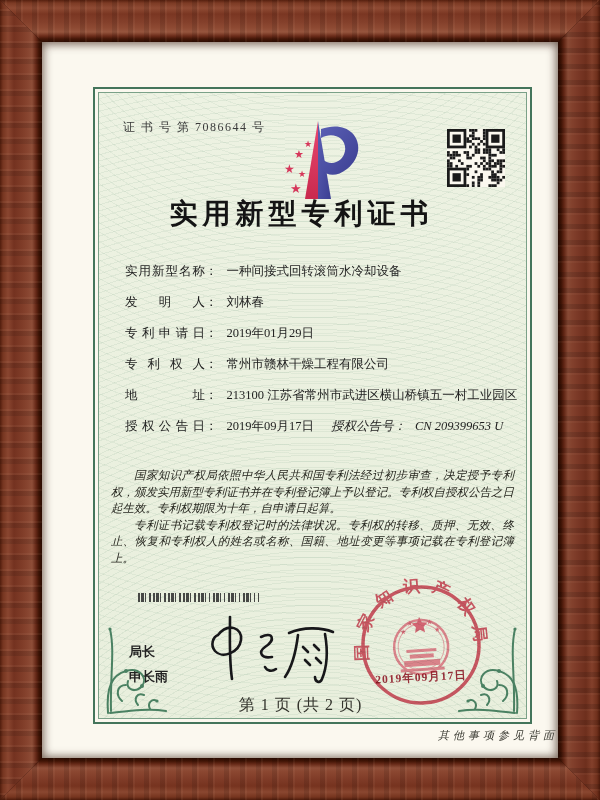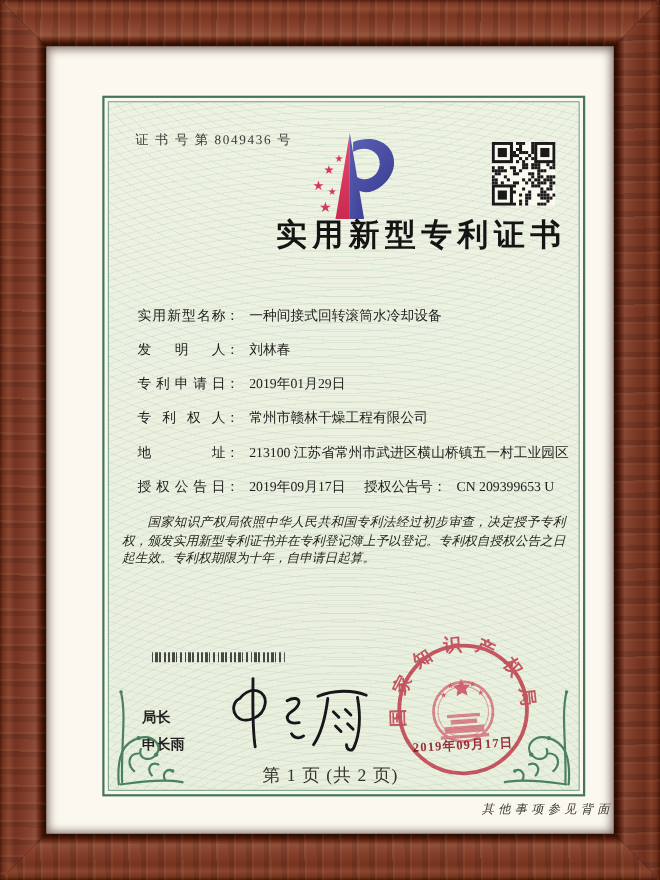--- a/index.html
+++ b/index.html
@@ -41,28 +41,28 @@
     background:
       repeating-radial-gradient(circle at 50% 132%, rgba(96,146,116,.10) 0 1px, rgba(0,0,0,0) 1px 6px),
       repeating-radial-gradient(circle at 50% -32%, rgba(96,146,116,.085) 0 1px, rgba(0,0,0,0) 1px 8px),
       linear-gradient(#edf2e2,#e9efdd);}
 
   .certno{position:absolute;left:24px;top:26px;font-size:12px;letter-spacing:1.5px;color:#3a3a3a;}
 
   .logo{position:absolute;left:175px;top:20px;width:88px;height:94px;}
   .qr{position:absolute;left:348px;top:36px;width:58px;height:58px;}
 
-  .title{position:absolute;left:0;top:102px;width:100%;text-align:right;
+  .title{position:absolute;left:0;top:102px;width:100%;text-align:center;
     font-size:28px;font-weight:700;letter-spacing:5px;color:#141414;transform:translateX(-11px);}
 
-  .fields{position:absolute;left:26px;top:170px;right:16px;font-size:12.5px;color:#1e1e1e;margin-top:16px;}
+  .fields{position:absolute;left:26px;top:170px;right:16px;font-size:12.5px;color:#1e1e1e;}
   .frow{height:31px;position:relative;white-space:nowrap;}
   .flabel{display:inline-block;width:80px;text-align:justify;text-align-last:justify;}
   .fval{margin-left:9px;}
-  .grp2{position:absolute;left:206px;top:0;}
+  .grp2{position:absolute;left:206px;top:0;font-style:italic;}
 
   .paras{position:absolute;left:12px;top:374px;width:403px;font-size:11.5px;line-height:16.6px;
     color:#26261f;font-style:italic;text-align:justify;}
   .paras p{margin:0;text-indent:2em;}
 
   .barcode{position:absolute;left:39px;top:500px;width:121px;height:9px;opacity:.85;
     background:repeating-linear-gradient(90deg,#2b2b2b 0 1.5px,rgba(0,0,0,0) 1.5px 3px,#2b2b2b 3px 6px,rgba(0,0,0,0) 6px 7px,#2b2b2b 7px 8px,rgba(0,0,0,0) 8px 11px,#2b2b2b 11px 12.5px,rgba(0,0,0,0) 12.5px 15px);}
 
   .signer{position:absolute;left:30px;top:546px;font-size:13px;line-height:25px;font-weight:600;color:#222;}
   .signature{position:absolute;left:96px;top:514px;width:160px;height:86px;}
@@ -90,21 +90,21 @@
 
   <div class="fr fr-top"></div>
   <div class="fr fr-bottom"></div>
   <div class="fr fr-left"></div>
   <div class="fr fr-right"></div>
 
   <div class="paper">
 
     <div class="bbox">
 
-      <div class="certno">证 书 号 第 8049436 号</div>
+      <div class="certno">证 书 号 第 7086644 号</div>
 
       <svg class="logo" viewBox="0 0 88 94">
         <defs>
           <linearGradient id="lgRed" x1="0" y1="0" x2="0" y2="1">
             <stop offset="0" stop-color="#e94870"></stop>
               <stop offset="1" stop-color="#c92a4e"></stop>
           </linearGradient>
           <linearGradient id="lgBlue" x1="0" y1="0" x2="1" y2="1">
             <stop offset="0" stop-color="#5a5fb4"></stop>
               <stop offset="1" stop-color="#3c3f92"></stop>
@@ -280,20 +280,21 @@
         <div class="frow">
           <span class="flabel">授权公告日</span><span>：</span><span class="fval">2019年09月17日</span>
           <span class="grp2">
             <span>授权公告号</span><span>：</span><span class="fval">CN 209399653 U</span>
           </span>
         </div>
       </div>
 
       <div class="paras">
         <p>国家知识产权局依照中华人民共和国专利法经过初步审查，决定授予专利权，颁发实用新型专利证书并在专利登记簿上予以登记。专利权自授权公告之日起生效。专利权期限为十年，自申请日起算。</p>
+        <p>专利证书记载专利权登记时的法律状况。专利权的转移、质押、无效、终止、恢复和专利权人的姓名或名称、国籍、地址变更等事项记载在专利登记簿上。</p>
       </div>
 
       <div class="barcode"></div>
 
       <div class="signer">
         <div>局长</div>
         <div>申长雨</div>
       </div>
 
       <svg class="signature" viewBox="0 0 160 86">

